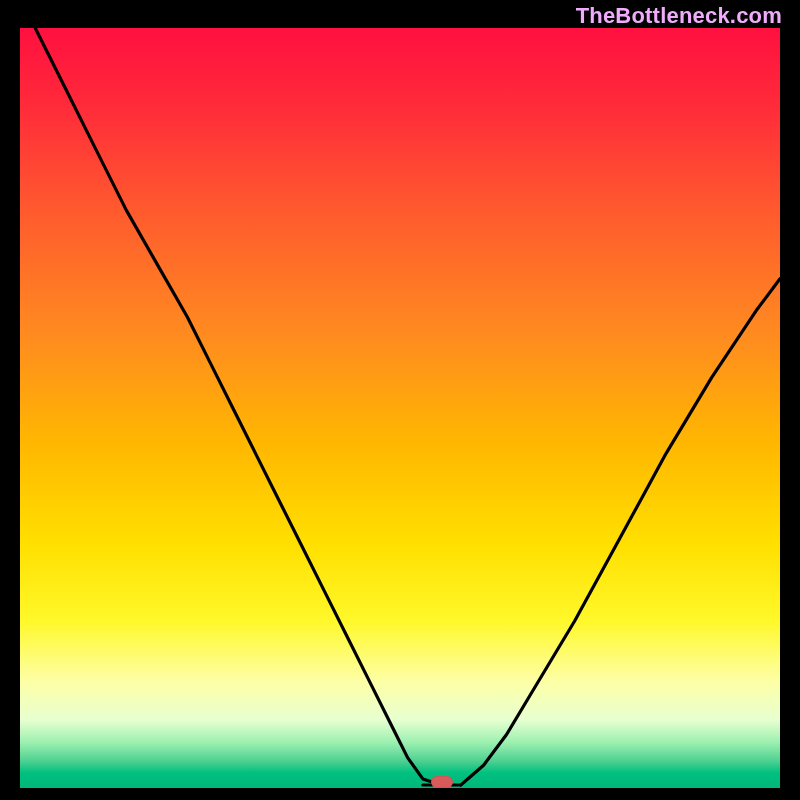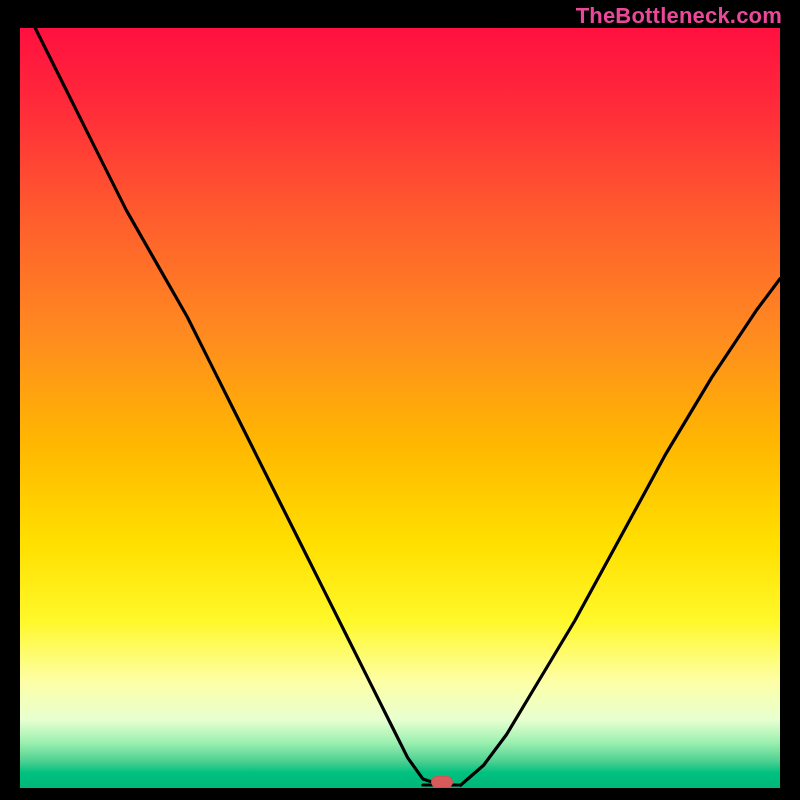--- a/index.html
+++ b/index.html
@@ -14,21 +14,21 @@
   .frame {
     position: relative;
     width: 800px;
     height: 800px;
     background: #000;
   }
   .watermark {
     position: absolute;
     top: 3px;
     right: 18px;
-    color: #ec4899;
+    color: #f0abfc;
     font-size: 22px;
     font-weight: 600;
     letter-spacing: 0.2px;
     z-index: 10;
     user-select: none;
   }
   .plot-area {
     position: absolute;
     left: 20px;
     top: 28px;

